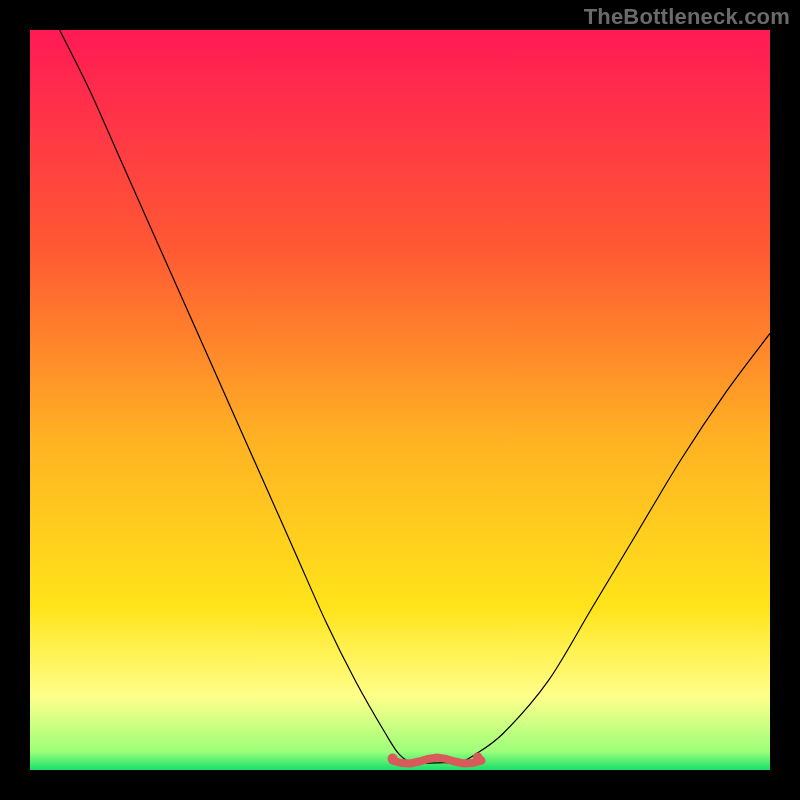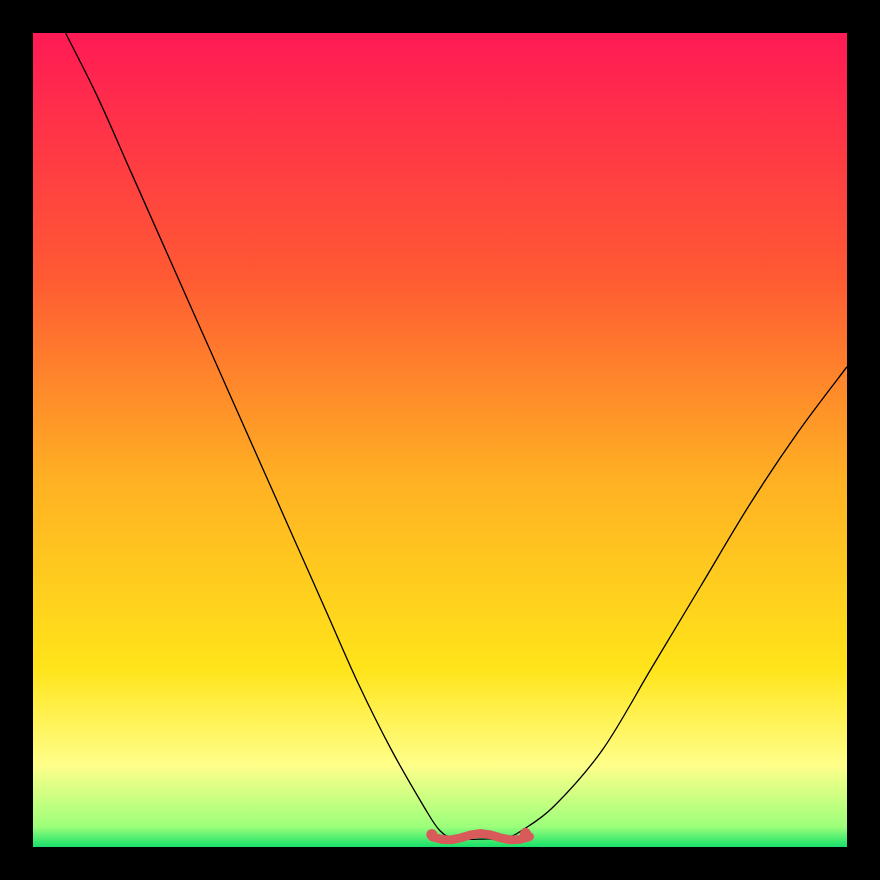--- a/index.html
+++ b/index.html
@@ -67,13 +67,14 @@
 
   <div class="plot-area" id="plot" style="--c0: #ff1a55; --c1: #ff5a33; --c2: #ffb123; --c3: #ffe41a; --c4: #ffff8a; --c5: #9cff7a; --c6: #17e06a;">
     <svg class="curve-svg" viewBox="0 0 740 740" preserveAspectRatio="none">
       <path id="curvePath" class="curve-path" d="M 29.6,0 C 34.53333333333333,9.866666666666655 49.333333333333336,38.23333333333325 59.2,59.19999999999993 C 69.06666666666666,80.16666666666661 78.93333333333334,103.60000000000007 88.8,125.80000000000007 C 98.66666666666666,148.00000000000009 108.53333333333333,170.2 118.4,192.39999999999998 C 128.26666666666668,214.59999999999997 138.13333333333333,236.8 148,259 C 157.86666666666667,281.2 167.73333333333332,303.4 177.6,325.59999999999997 C 187.46666666666667,347.79999999999995 197.33333333333334,370.00000000000006 207.20000000000002,392.20000000000005 C 217.0666666666667,414.40000000000003 226.93333333333334,436.6 236.8,458.8 C 246.66666666666669,481 256.5333333333333,503.2 266.4,525.4 C 276.26666666666665,547.6 286.1333333333333,571.0333333333333 296,592 C 305.8666666666667,612.9666666666667 315.73333333333335,632.7 325.6,651.2 C 335.4666666666667,669.7 347.8,690.6666666666666 355.2,703 C 362.59999999999997,715.3333333333334 365.06666666666666,720.2666666666667 370,725.2 C 374.93333333333334,730.1333333333334 377.4,731.3666666666667 384.8,732.6 C 392.20000000000005,733.8333333333334 407.00000000000006,732.6 414.40000000000003,732.6 C 421.8,732.6 424.26666666666665,733.8333333333334 429.2,732.6 C 434.1333333333333,731.3666666666667 436.6,730.1333333333334 444,725.2 C 451.4,720.2666666666667 461.2666666666667,715.3333333333334 473.6,703 C 485.93333333333334,690.6666666666666 503.2,672.1666666666667 518,651.2 C 532.8,630.2333333333333 547.6,601.8666666666667 562.4,577.2 C 577.1999999999999,552.5333333333334 592,527.8666666666667 606.8,503.2 C 621.5999999999999,478.5333333333333 636.4000000000001,452.6333333333333 651.2,429.2 C 666,405.76666666666665 680.8,383.5666666666666 695.5999999999999,362.59999999999997 C 710.3999999999999,341.6333333333333 732.6,313.2666666666667 740,303.40000000000003"></path>
       <path id="bottomMarks" class="bottom-marks" d="M 362.59999999999997,730.6 L 371.48,733.0270509831248 L 380.36,733.4531695488855 L 389.24,731.5270509831248 L 398.11999999999995,728.8366442431226 L 407.00000000000006,727.6 L 415.88000000000005,728.8366442431226 L 424.76,731.5270509831248 L 433.64,733.4531695488855 L 442.52,733.0270509831248 L 451.4,730.6"></path>
       <circle id="dotL" class="bottom-dot" r="5" cx="362.59999999999997" cy="728.6"></circle>
       <circle id="dotR" class="bottom-dot" r="5" cx="447.7" cy="727.6"></circle>
     </svg>
   </div>
 
+  <div class="watermark">TheBottleneck.com</div>
 </div>
 
 </body></html>

